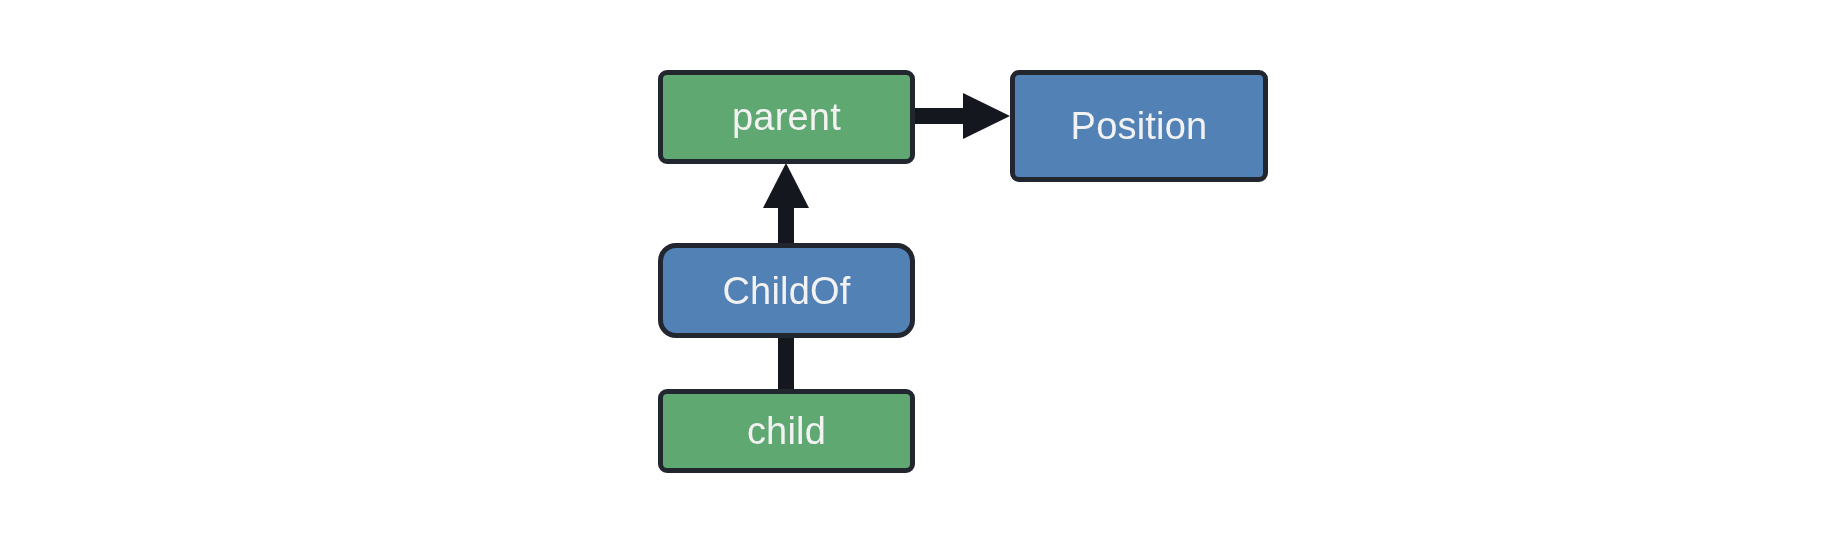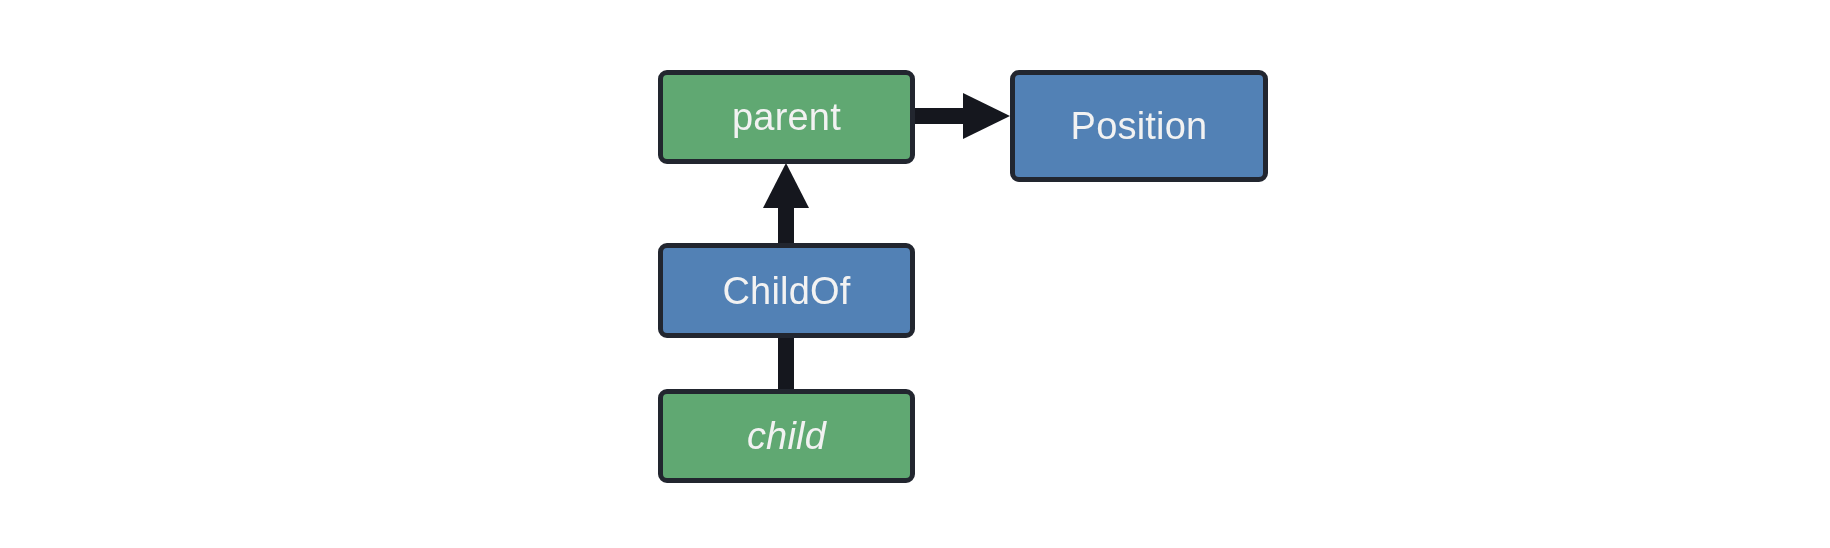--- a/index.html
+++ b/index.html
@@ -45,22 +45,22 @@
     font-size: 38px;
     font-weight: 400;
     line-height: 1;
     letter-spacing: 0.2px;
     white-space: nowrap;
     font-family: "Liberation Sans", "DejaVu Sans", sans-serif;
   }
   
   #node-parent   { left: 658px; top: 70px;  width: 257px; height: 94px; }
   #node-position { left: 1010px; top: 70px; width: 258px; height: 112px; }
-  #node-childof  { left: 658px; top: 243px; width: 257px; height: 95px; }
-  #node-child    { left: 658px; top: 389px; width: 257px; height: 94px; font-style: italic; }
+  #node-childof  { left: 658px; top: 243px; width: 257px; height: 95px; border-radius: 18px; }
+  #node-child    { left: 658px; top: 389px; width: 257px; height: 84px; }
 </style>
 </head>
 <body>
 
 <div id="diagram-canvas">
 
   <svg class="graph-svg" viewBox="0 0 1830 548" width="1830" height="548" xmlns="http://www.w3.org/2000/svg">
 
     <g>
       <rect x="778" y="336" width="16" height="56" fill="#15171e"></rect>

